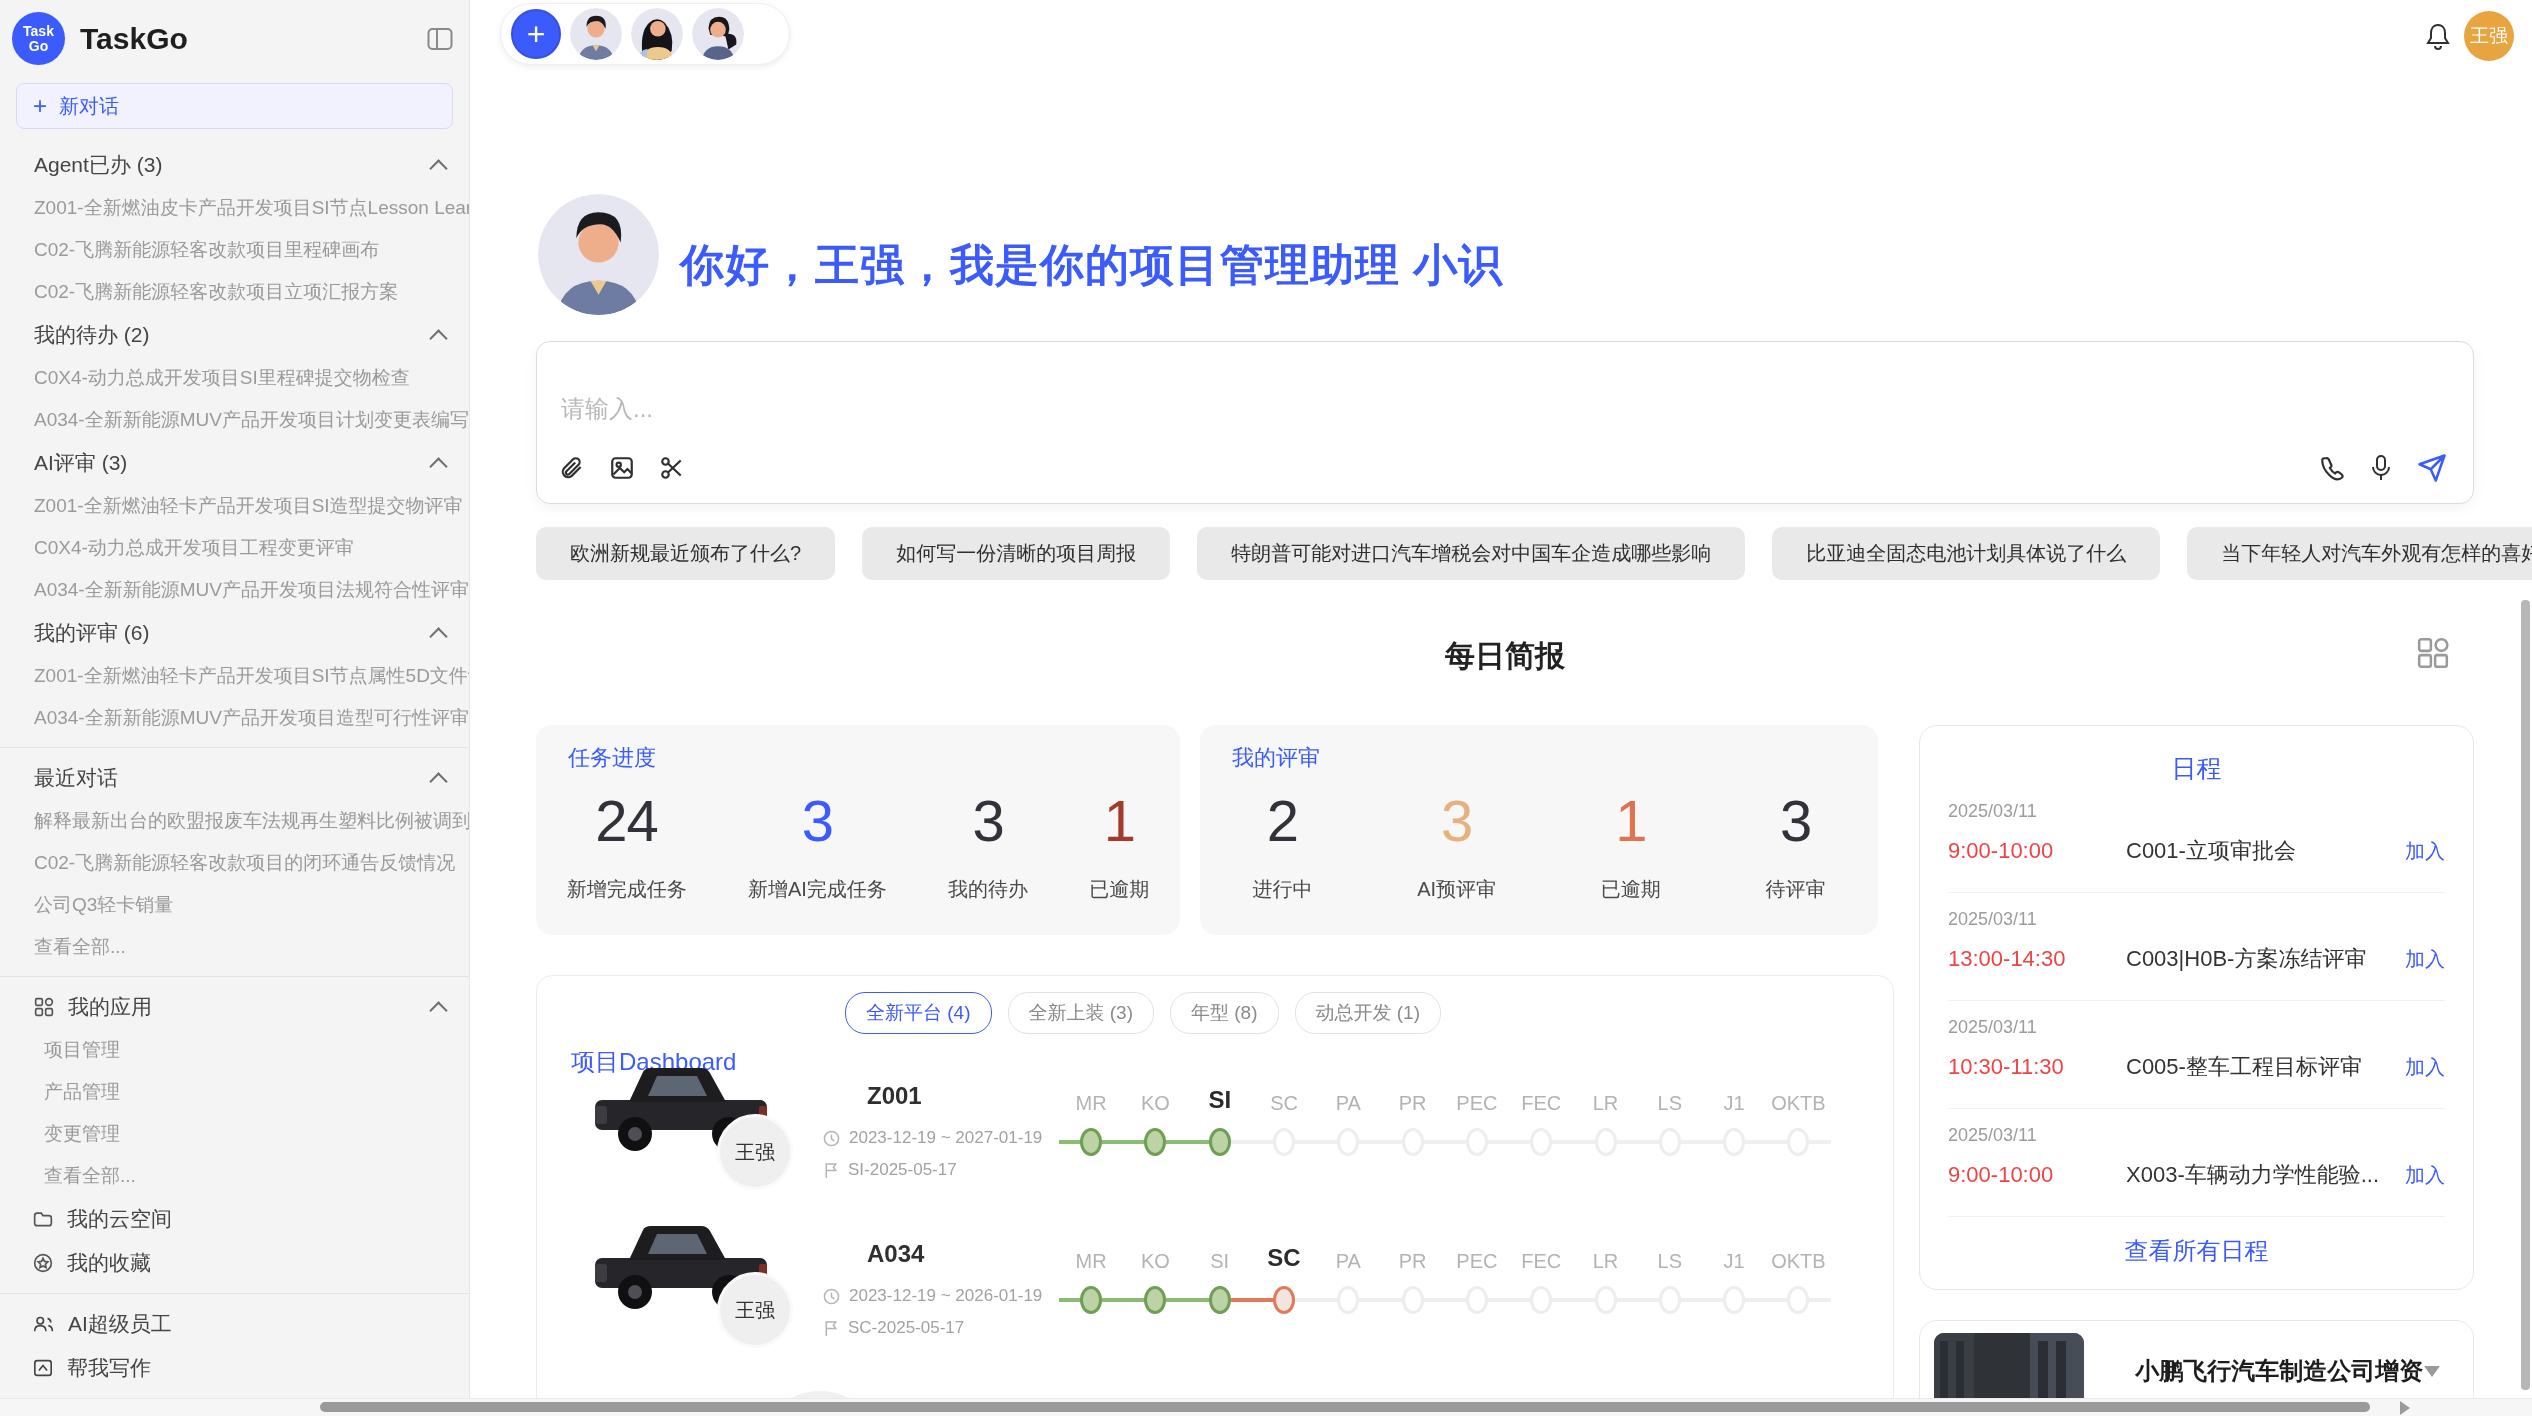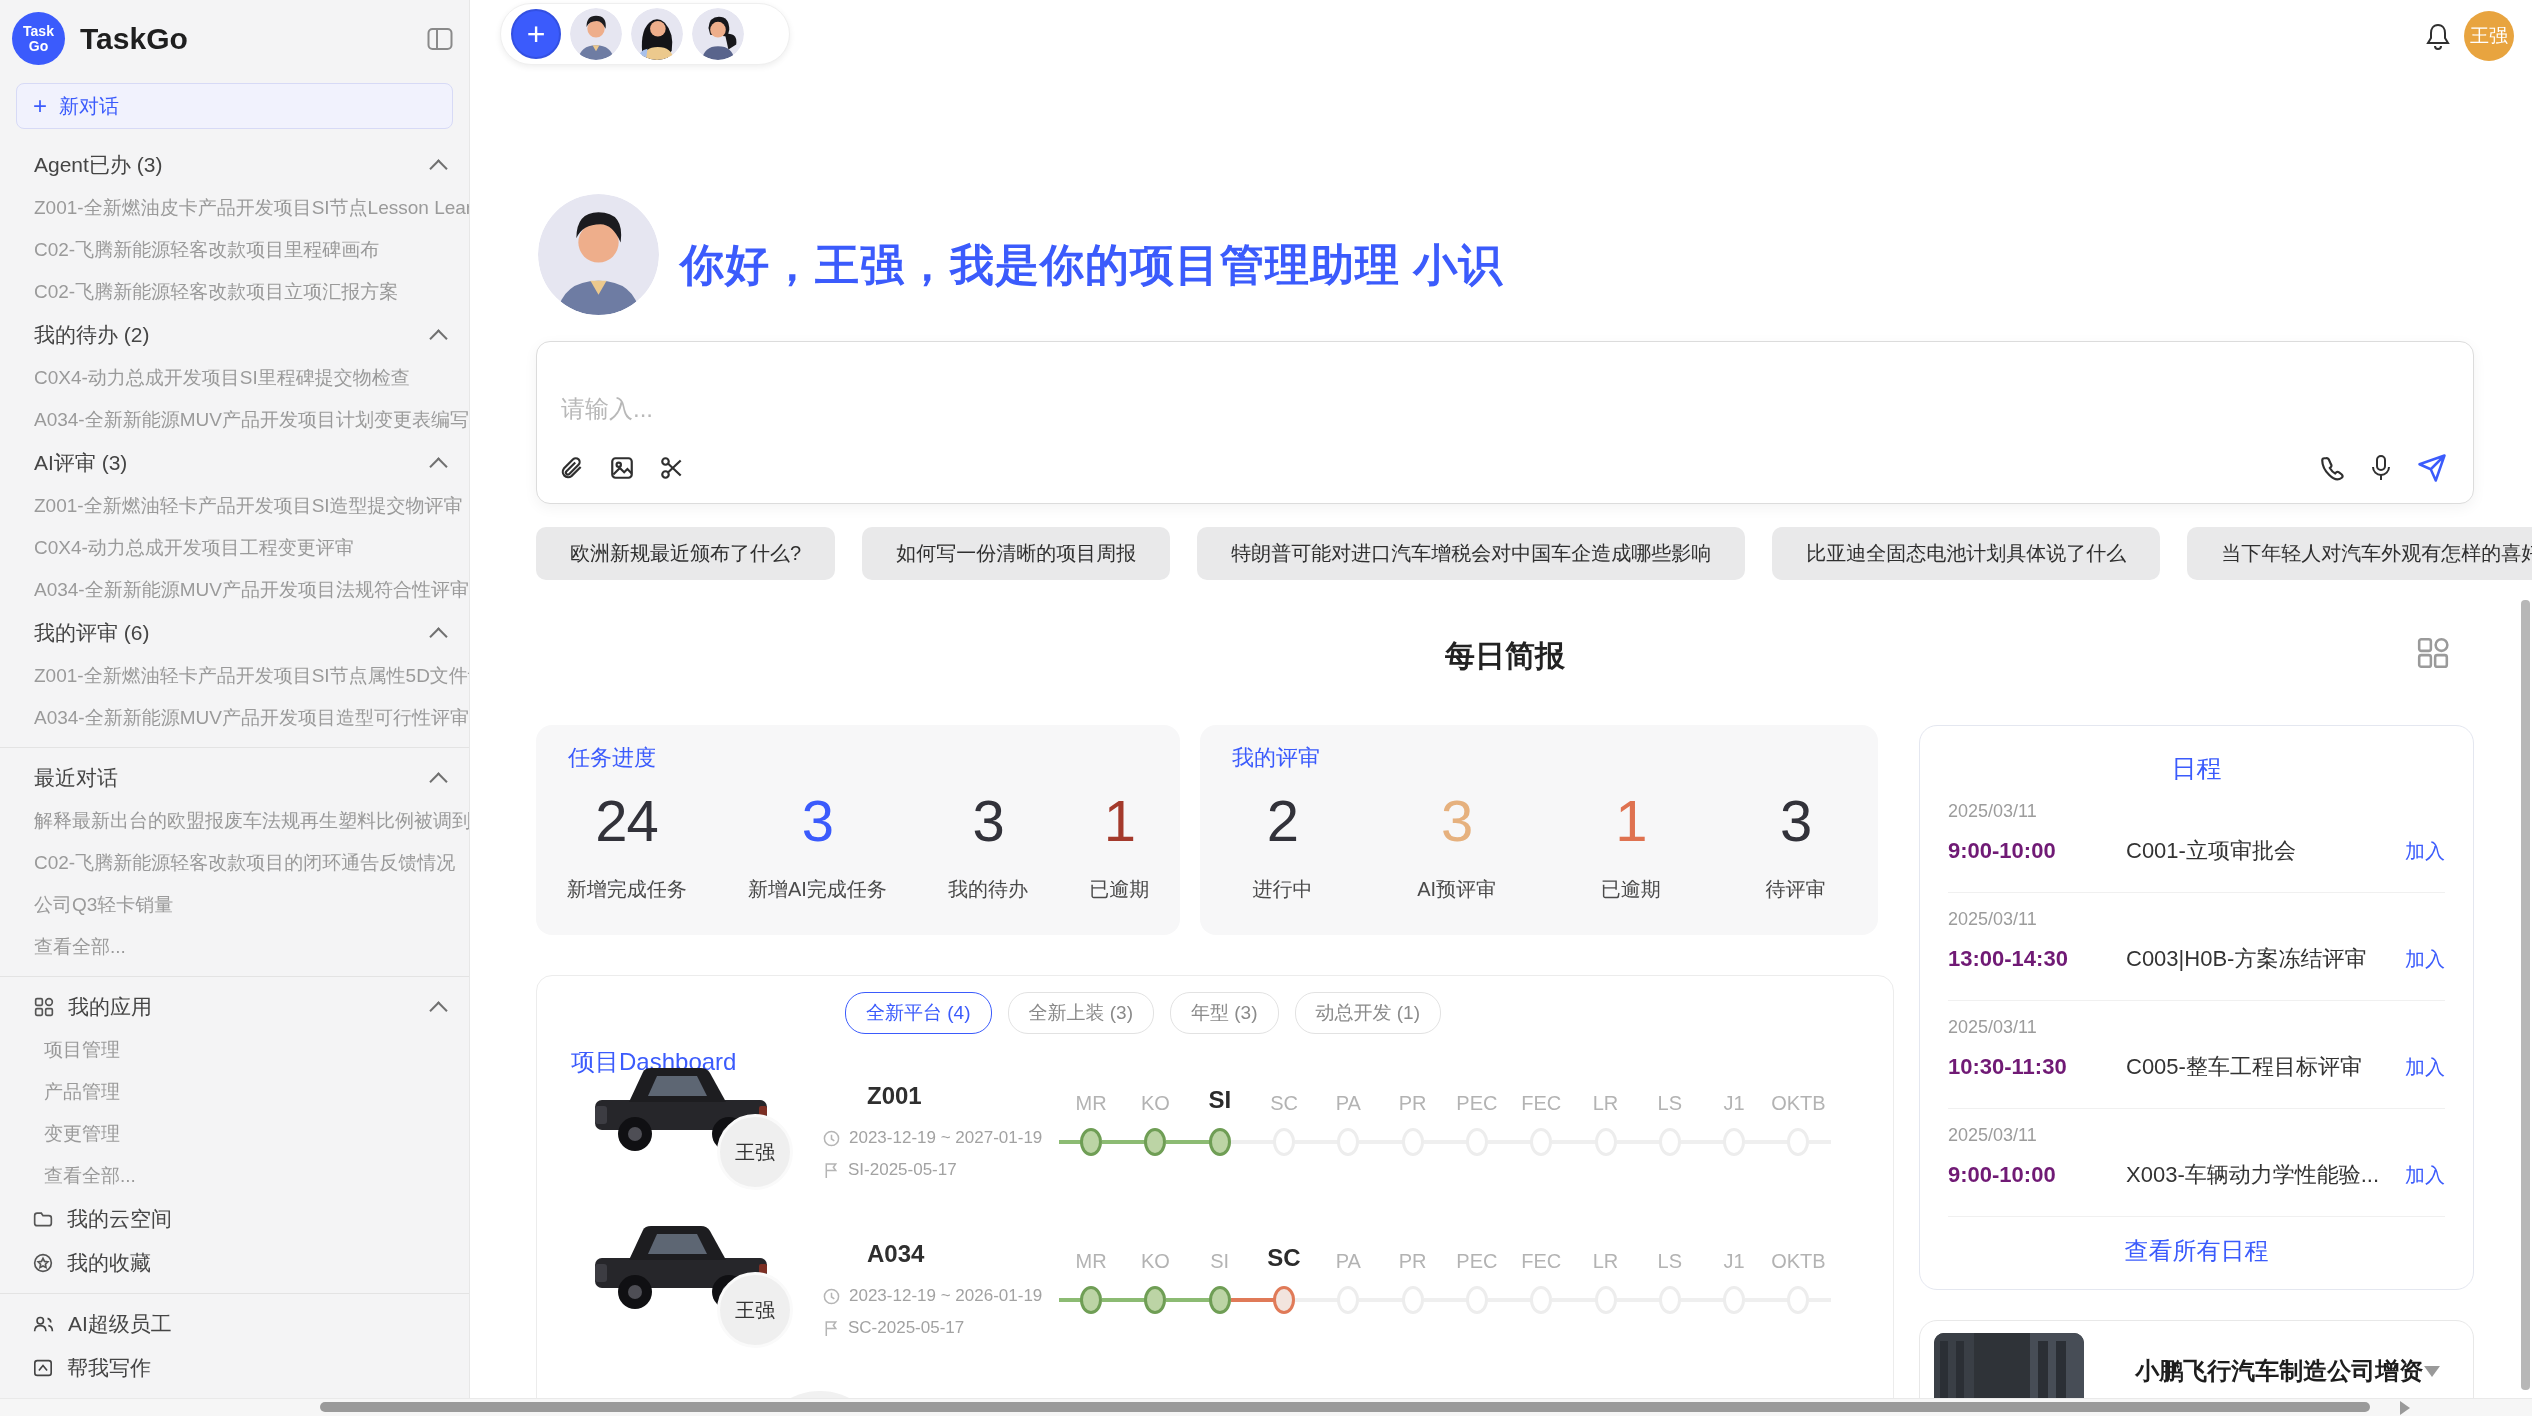--- a/index.html
+++ b/index.html
@@ -103,21 +103,21 @@
   .mdot.overdue{background:#f2e4de;border-color:#e07a58;}
   .next-row-hint{position:absolute;left:228px;top:415px;width:110px;height:90px;border-radius:50%;background:#f1f1f1;}
 
   
   .cal-card{left:1919px;top:725px;width:555px;height:565px;border:1px solid #e4e7f0;border-radius:18px;
             background:#fff;box-sizing:border-box;padding:0 28px;}
   .cal-title{text-align:center;margin-top:26px;font-size:25px;color:#3b5bfc;}
   .ev{padding:16px 0 26px;border-bottom:1px solid #f0f0f0;}
   .ev-date{font-size:18px;color:#9c9c9c;}
   .ev-row{display:flex;align-items:center;margin-top:14px;}
-  .ev-time{width:150px;font-size:22px;font-weight:bold;color:#701a75;}
+  .ev-time{width:150px;font-size:22px;font-weight:normal;color:#ef4444;}
   .ev-title{flex:1;font-size:22px;color:#333;margin-left:28px;white-space:nowrap;overflow:hidden;text-overflow:ellipsis;}
   .ev-join{font-size:20px;color:#3b5bfc;cursor:pointer;margin-left:0;}
   .cal-footer{text-align:center;margin-top:18px;font-size:24px;color:#3b5bfc;cursor:pointer;}
 
   
   .news-card{left:1919px;top:1320px;width:555px;height:200px;border:1px solid #e8e8e8;border-radius:18px;
              background:#fff;box-sizing:border-box;padding:12px 20px 12px 14px;display:flex;gap:22px;}
   .news-img{width:150px;height:150px;border-radius:10px;overflow:hidden;flex:0 0 auto;}
   .news-title{font-size:24px;font-weight:bold;color:#1d1d1d;margin-top:22px;text-align:center;}
   .news-body{font-size:20px;color:#8f8f8f;margin-top:22px;line-height:30px;}
@@ -467,21 +467,21 @@
   </div>
         </div>
   </div>
     </div>
 
   <div class="dash-card abs">
     <div class="dash-title">项目Dashboard</div>
     <div class="fchips" id="fchips">
         <div class="fchip active">全新平台 (4)</div>
         <div class="fchip">全新上装 (3)</div>
-        <div class="fchip">年型 (3)</div>
+        <div class="fchip">年型 (8)</div>
         <div class="fchip">动总开发 (1)</div>
       </div>
     <div class="proj-rows" id="proj-rows">
         <div class="proj-row">
     <div class="truck">
       <svg width="180" height="100" viewBox="0 0 180 100">
               <use href="#sym-truck"></use>
             </svg>
     </div>
     <div class="owner">王强</div>

